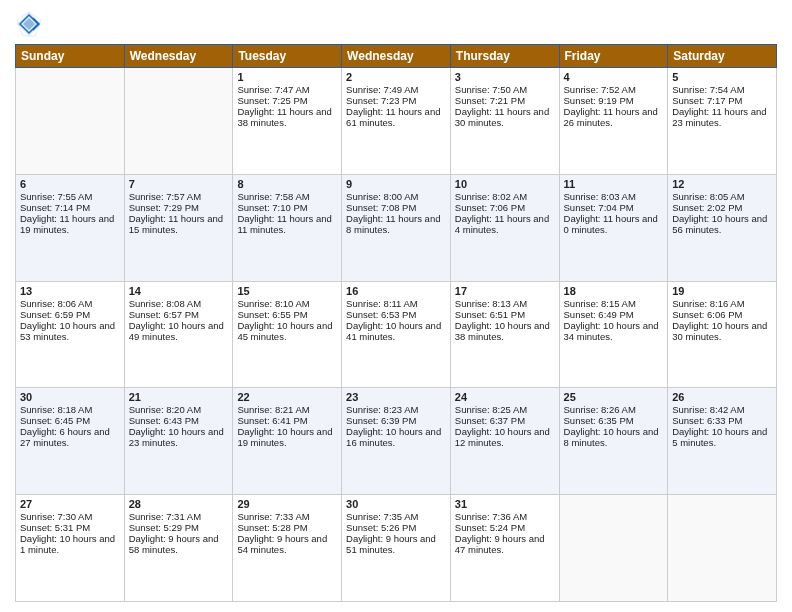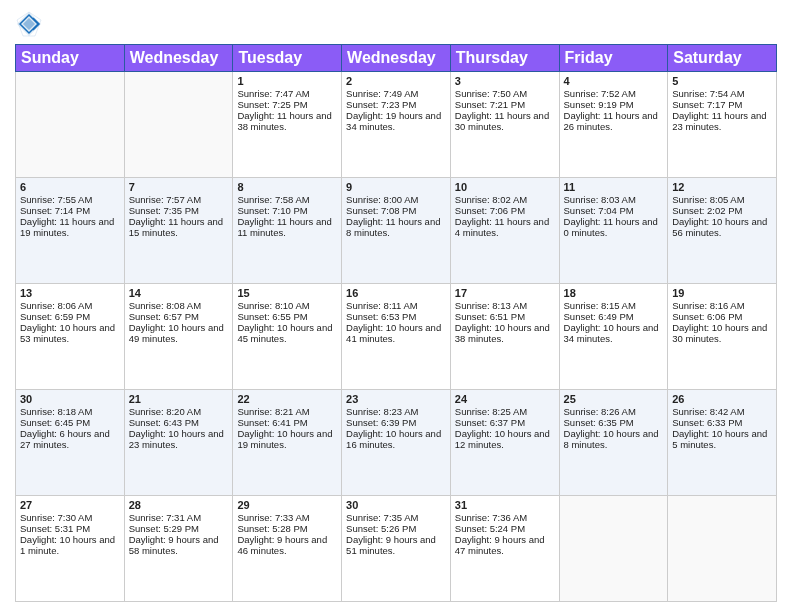--- a/index.html
+++ b/index.html
@@ -59,23 +59,23 @@
     .location {
       font-size: 15px;
       color: #555;
     }
     .calendar {
       width: 100%;
       border-collapse: collapse;
       flex: 1;
     }
     .calendar th {
-      background-color: #8b5cf6;
+      background-color: #a16207;
       color: #fff;
-      font-size: 16px;
+      font-size: 12px;
       font-weight: bold;
       padding: 4px 5px;
       text-align: left;
       border: 1px solid #2a5a9f;
     }
     .calendar td {
       border: 1px solid #ccc;
       vertical-align: top;
       padding: 3px 4px;
       font-size: 9.5px;
@@ -142,21 +142,21 @@
           <td>
             <span class="day-num">1</span>
             <div>Sunrise: 7:47 AM</div>
             <div>Sunset: 7:25 PM</div>
             <div>Daylight: 11 hours and 38 minutes.</div>
           </td>
           <td>
             <span class="day-num">2</span>
             <div>Sunrise: 7:49 AM</div>
             <div>Sunset: 7:23 PM</div>
-            <div>Daylight: 19 hours and 34 minutes.</div>
+            <div>Daylight: 11 hours and 61 minutes.</div>
           </td>
           <td>
             <span class="day-num">3</span>
             <div>Sunrise: 7:50 AM</div>
             <div>Sunset: 7:21 PM</div>
             <div>Daylight: 11 hours and 30 minutes.</div>
           </td>
           <td>
             <span class="day-num">4</span>
             <div>Sunrise: 7:52 AM</div>
@@ -173,21 +173,21 @@
         <tr>
           <td>
             <span class="day-num">6</span>
             <div>Sunrise: 7:55 AM</div>
             <div>Sunset: 7:14 PM</div>
             <div>Daylight: 11 hours and 19 minutes.</div>
           </td>
           <td>
             <span class="day-num">7</span>
             <div>Sunrise: 7:57 AM</div>
-            <div>Sunset: 7:35 PM</div>
+            <div>Sunset: 7:29 PM</div>
             <div>Daylight: 11 hours and 15 minutes.</div>
           </td>
           <td>
             <span class="day-num">8</span>
             <div>Sunrise: 7:58 AM</div>
             <div>Sunset: 7:10 PM</div>
             <div>Daylight: 11 hours and 11 minutes.</div>
           </td>
           <td>
             <span class="day-num">9</span>
@@ -312,21 +312,21 @@
           <td>
             <span class="day-num">28</span>
             <div>Sunrise: 7:31 AM</div>
             <div>Sunset: 5:29 PM</div>
             <div>Daylight: 9 hours and 58 minutes.</div>
           </td>
           <td>
             <span class="day-num">29</span>
             <div>Sunrise: 7:33 AM</div>
             <div>Sunset: 5:28 PM</div>
-            <div>Daylight: 9 hours and 46 minutes.</div>
+            <div>Daylight: 9 hours and 54 minutes.</div>
           </td>
           <td>
             <span class="day-num">30</span>
             <div>Sunrise: 7:35 AM</div>
             <div>Sunset: 5:26 PM</div>
             <div>Daylight: 9 hours and 51 minutes.</div>
           </td>
           <td>
             <span class="day-num">31</span>
             <div>Sunrise: 7:36 AM</div>

